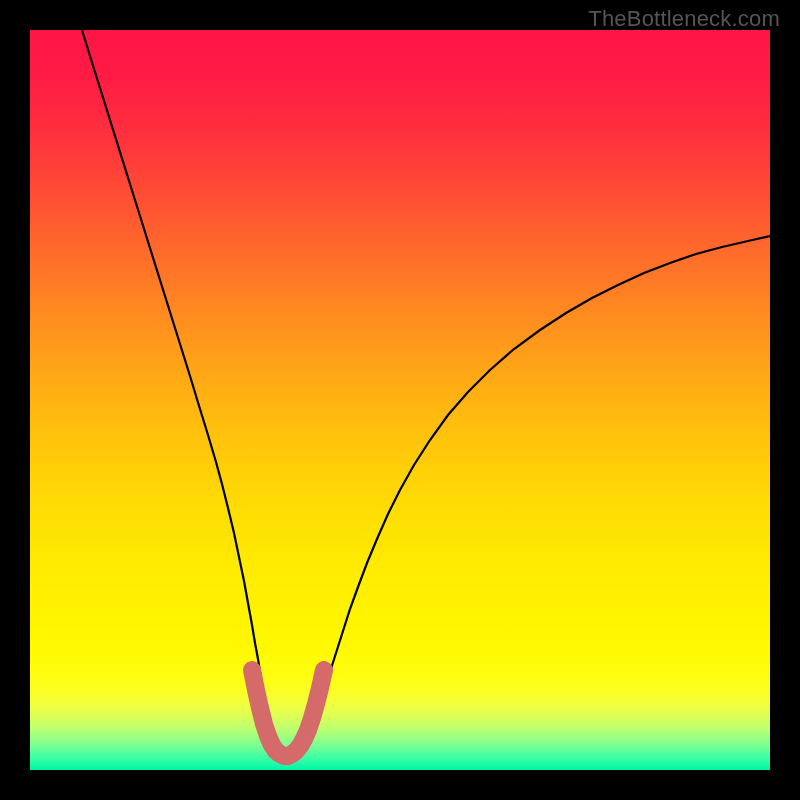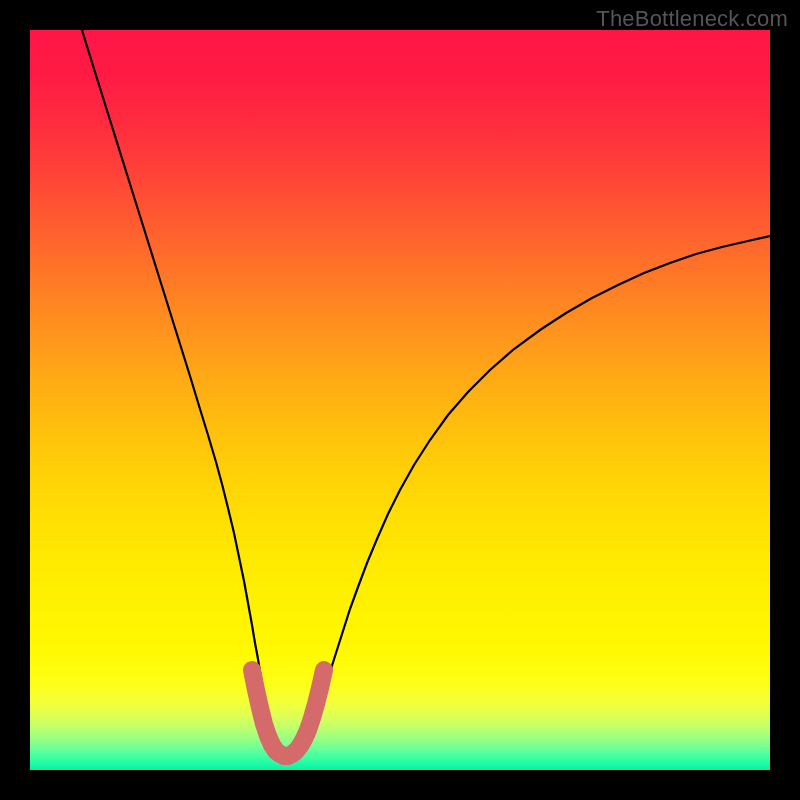--- a/index.html
+++ b/index.html
@@ -22,21 +22,21 @@
   .gradient {
     position: absolute;
     left: 0;
     top: 0;
     width: 100%;
     height: 100%;
   }
   .watermark {
     position: absolute;
     top: 6px;
-    right: 12px;
+    right: 20px;
     color: #555555;
     font-size: 22px;
     font-weight: 500;
     letter-spacing: 0.2px;
     user-select: none;
   }
   svg.curve {
     position: absolute;
     left: 0;
     top: 0;

